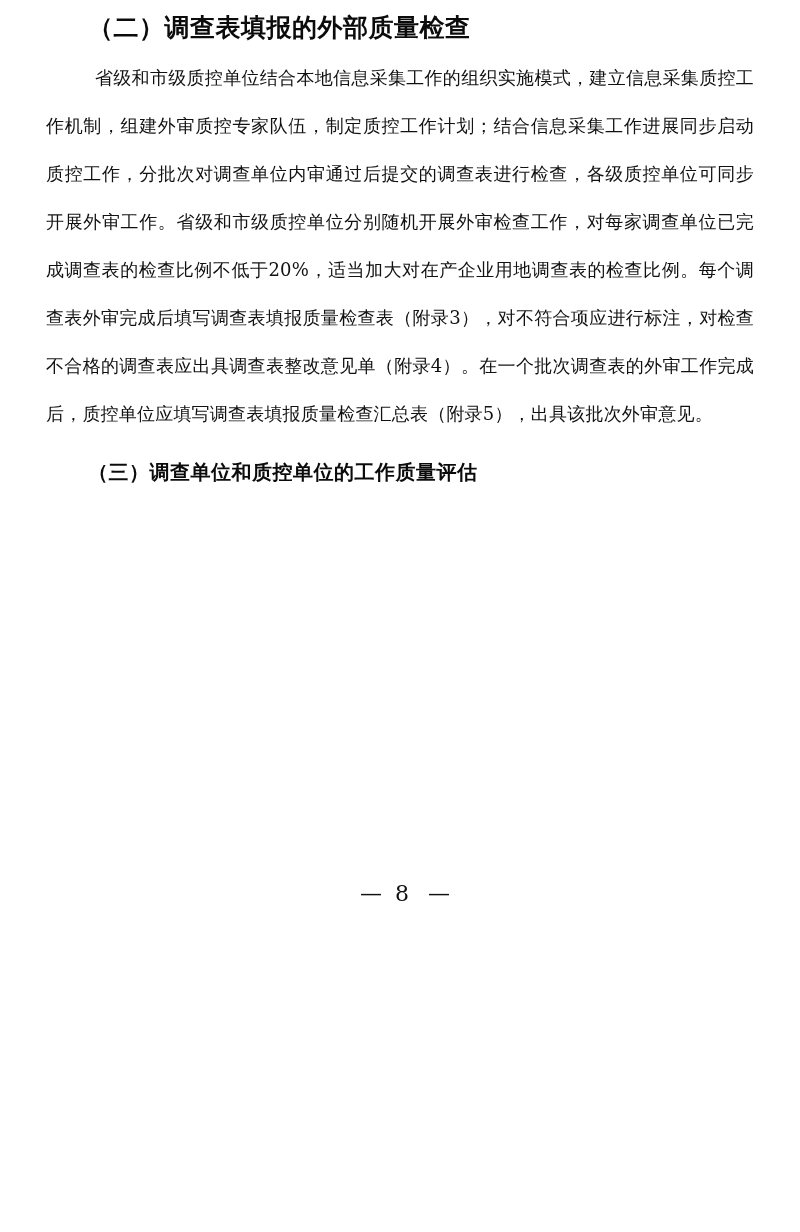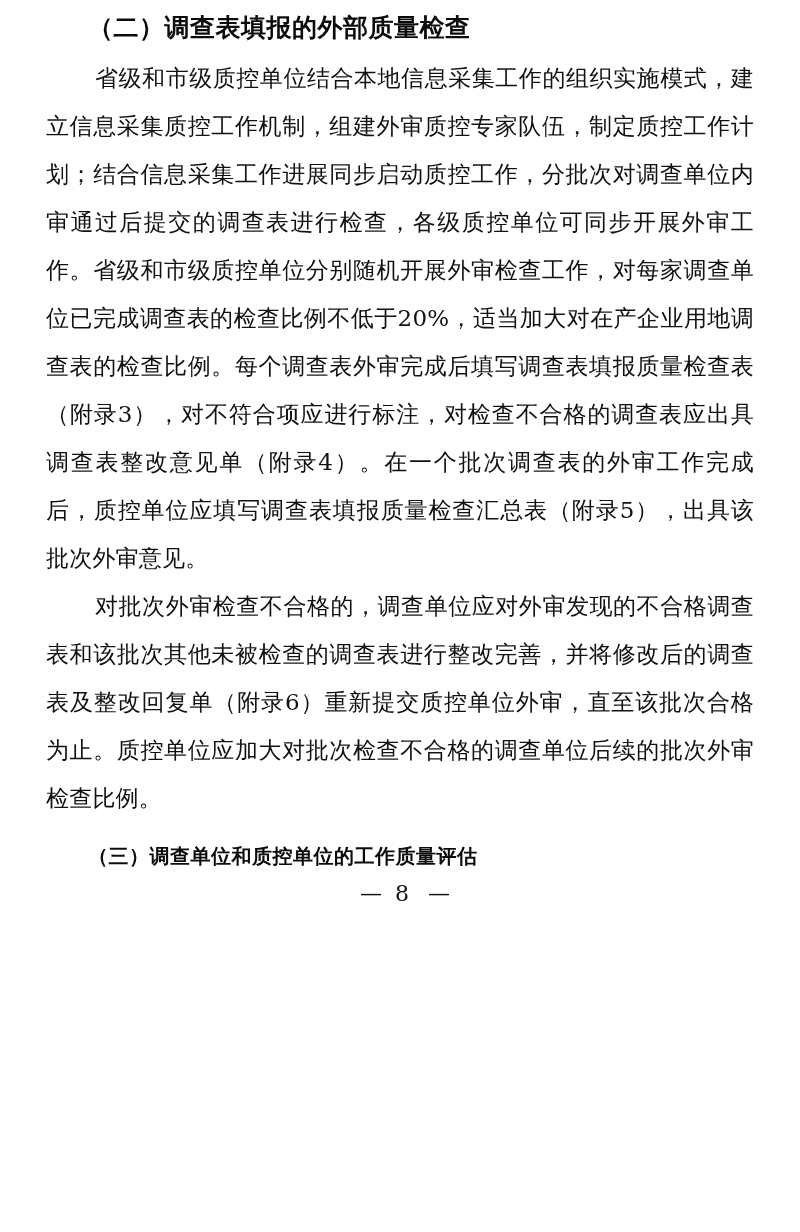--- a/index.html
+++ b/index.html
@@ -22,21 +22,21 @@
     font-family: "DejaVu Sans", "Liberation Sans", sans-serif;
     font-weight: bold;
     font-size: 25px;
     line-height: 40px;
     letter-spacing: 0.5px;
     text-indent: 42px;
     margin: 0 0 6px 0;
     color: #0b0b0b;
   }
   .para {
-    font-size: 23px;
+    font-size: 18px;
     line-height: 48px;
     text-indent: 49px;
     text-align: justify;
     text-justify: inter-ideograph;
     margin: 0;
     color: #111111;
     letter-spacing: 0.2px;
   }
   .para + .para {
     margin-top: 0;
@@ -71,21 +71,20 @@
 <body>
 
 <div class="page">
 
   <h2 class="heading">（二）调查表填报的外部质量检查</h2>
 
   <p class="para">省级和市级质控单位结合本地信息采集工作的组织实施模式，建立信息采集质控工作机制，组建外审质控专家队伍，制定质控工作计划；结合信息采集工作进展同步启动质控工作，分批次对调查单位内审通过后提交的调查表进行检查，各级质控单位可同步开展外审工作。省级和市级质控单位分别随机开展外审检查工作，对每家调查单位已完成调查表的检查比例不低于20%，适当加大对在产企业用地调查表的检查比例。每个调查表外审完成后填写调查表填报质量检查表（附录3），对不符合项应进行标注，对检查不合格的调查表应出具调查表整改意见单（附录4）。在一个批次调查表的外审工作完成后，质控单位应填写调查表填报质量检查汇总表（附录5），出具该批次外审意见。</p>
 
 
 
-  <p class="para">对批次外审检查不合格的，调查单位应对外审发现的不合格调查表和该批次其他未被检查的调查表进行整改完善，并将修改后的调查表及整改回复单（附录6）重新提交质控单位外审，直至该批次合格为止。质控单位应加大对批次检查不合格的调查单位后续的批次外审检查比例。</p>
 
   <h2 class="heading2">（三）调查单位和质控单位的工作质量评估</h2>
 
   <div class="footer">
     <span class="dash">—</span>
     <span>8</span>
     <span class="dash">—</span>
   </div>
 
 </div>

